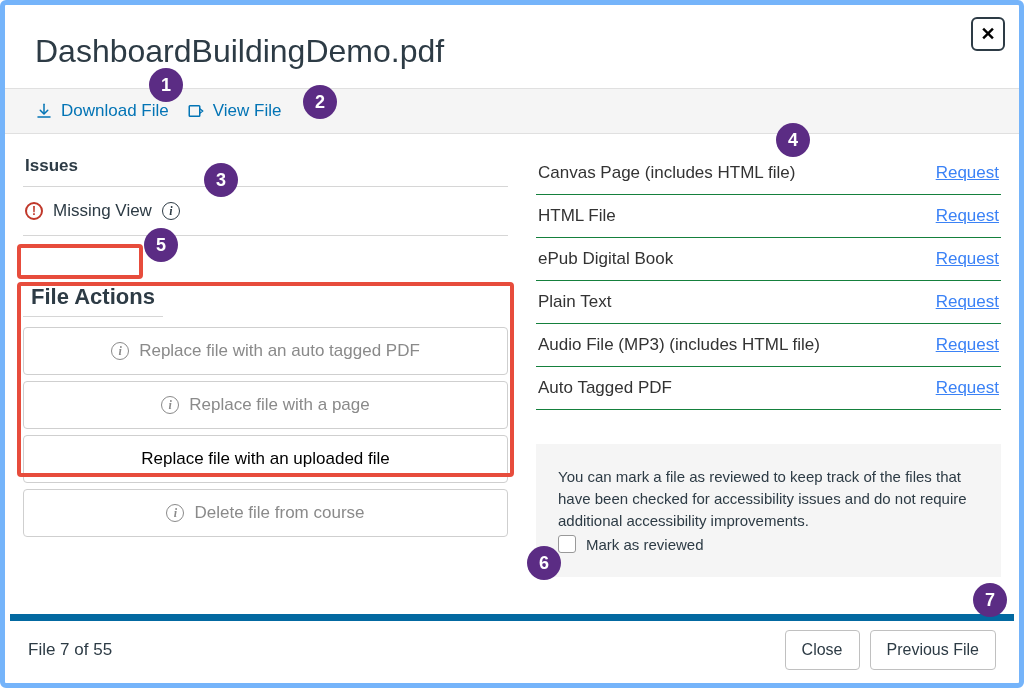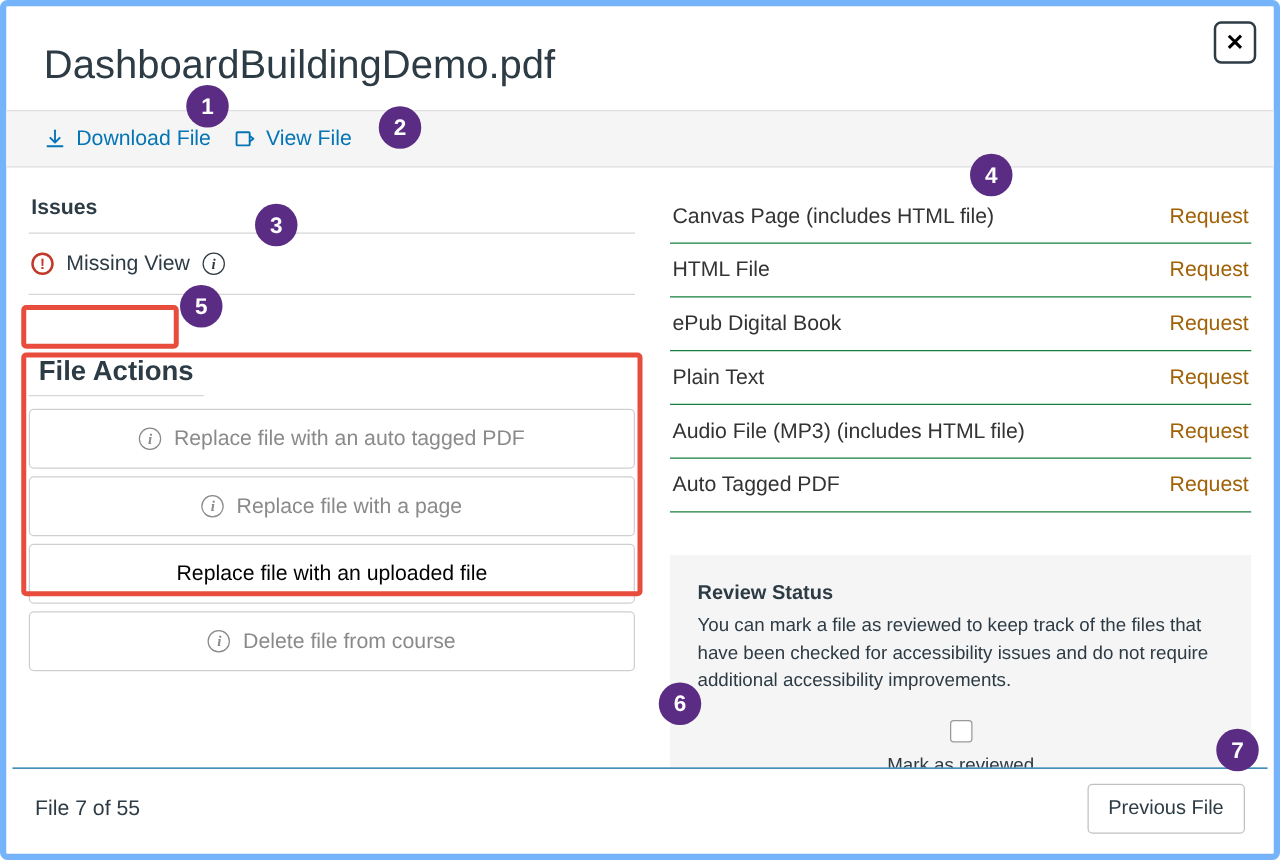--- a/index.html
+++ b/index.html
@@ -117,38 +117,38 @@
   .action-btn.disabled .info-i { border-color: #8a8a8a; color: #8a8a8a; }
   .alt-row {
     display: flex;
     justify-content: space-between;
     align-items: center;
     padding: 11px 2px;
     border-bottom: 1px solid #15803d;
     font-size: 17px;
     color: #333;
   }
-  .req-link { color: #a16207; cursor: pointer; }
+  .req-link { color: #3b82f6; cursor: pointer; text-decoration: underline; }
   .review-box {
     margin-top: 34px;
     background: #f5f5f5;
     padding: 22px 22px 24px 22px;
   }
   .review-box .rh { font-weight: 700; font-size: 16px; margin-bottom: 6px; }
   .review-box .rt { font-size: 15px; line-height: 1.45; color: #2d3b45; }
-  .mark-row { margin-top: 21px; display: flex; align-items: center; gap: 10px; font-size: 15px; flex-direction: column; }
+  .mark-row { margin-top: 4px; display: flex; align-items: center; gap: 10px; font-size: 15px; }
   .mark-row input[type=checkbox] {
     width: 18px; height: 18px; border: 1px solid #999; border-radius: 3px;
     appearance: none; background: #fff;
   }
   .footer {
     position: absolute;
     left: 5px; right: 5px; bottom: 5px;
     height: 64px;
-    border-top: 1px solid #0369a1;
+    border-top: 7px solid #0369a1;
     display: flex;
     align-items: center;
     padding: 17px 18px;
     background: #fff;
     justify-content: center;
   }
   .file-count { font-size: 17px; color: #2d3b45; }
   .footer-btns { margin-left: auto; display: flex; gap: 10px; }
   .fbtn {
     padding: 10px 16px;
@@ -265,33 +265,33 @@
     <div class="alt-row">
       <span>Audio File (MP3) (includes HTML file)</span>
       <span class="req-link">Request</span>
     </div>
     <div class="alt-row">
       <span>Auto Tagged PDF</span>
       <span class="req-link">Request</span>
     </div>
 
     <div class="review-box">
-      <div class="rh">Review Status</div>
       <div class="rt">You can mark a file as reviewed to keep track of the files that have been checked for accessibility issues and do not require additional accessibility improvements.</div>
       <label class="mark-row">
         <input type="checkbox" style="">
         <span>Mark as reviewed</span>
       </label>
     </div>
   </div>
 </div>
 
 <div class="footer">
   <div class="file-count">File 7 of 55</div>
   <div class="footer-btns">
+    <button class="fbtn">Close</button>
     <button class="fbtn">Previous File</button>
   </div>
 </div>
 
 <div class="hl-box hl1"></div>
 <div class="hl-box hl2"></div>
 <div class="badge b1">1</div>
 <div class="badge b2">2</div>
 <div class="badge b3">3</div>
 <div class="badge b4">4</div>

